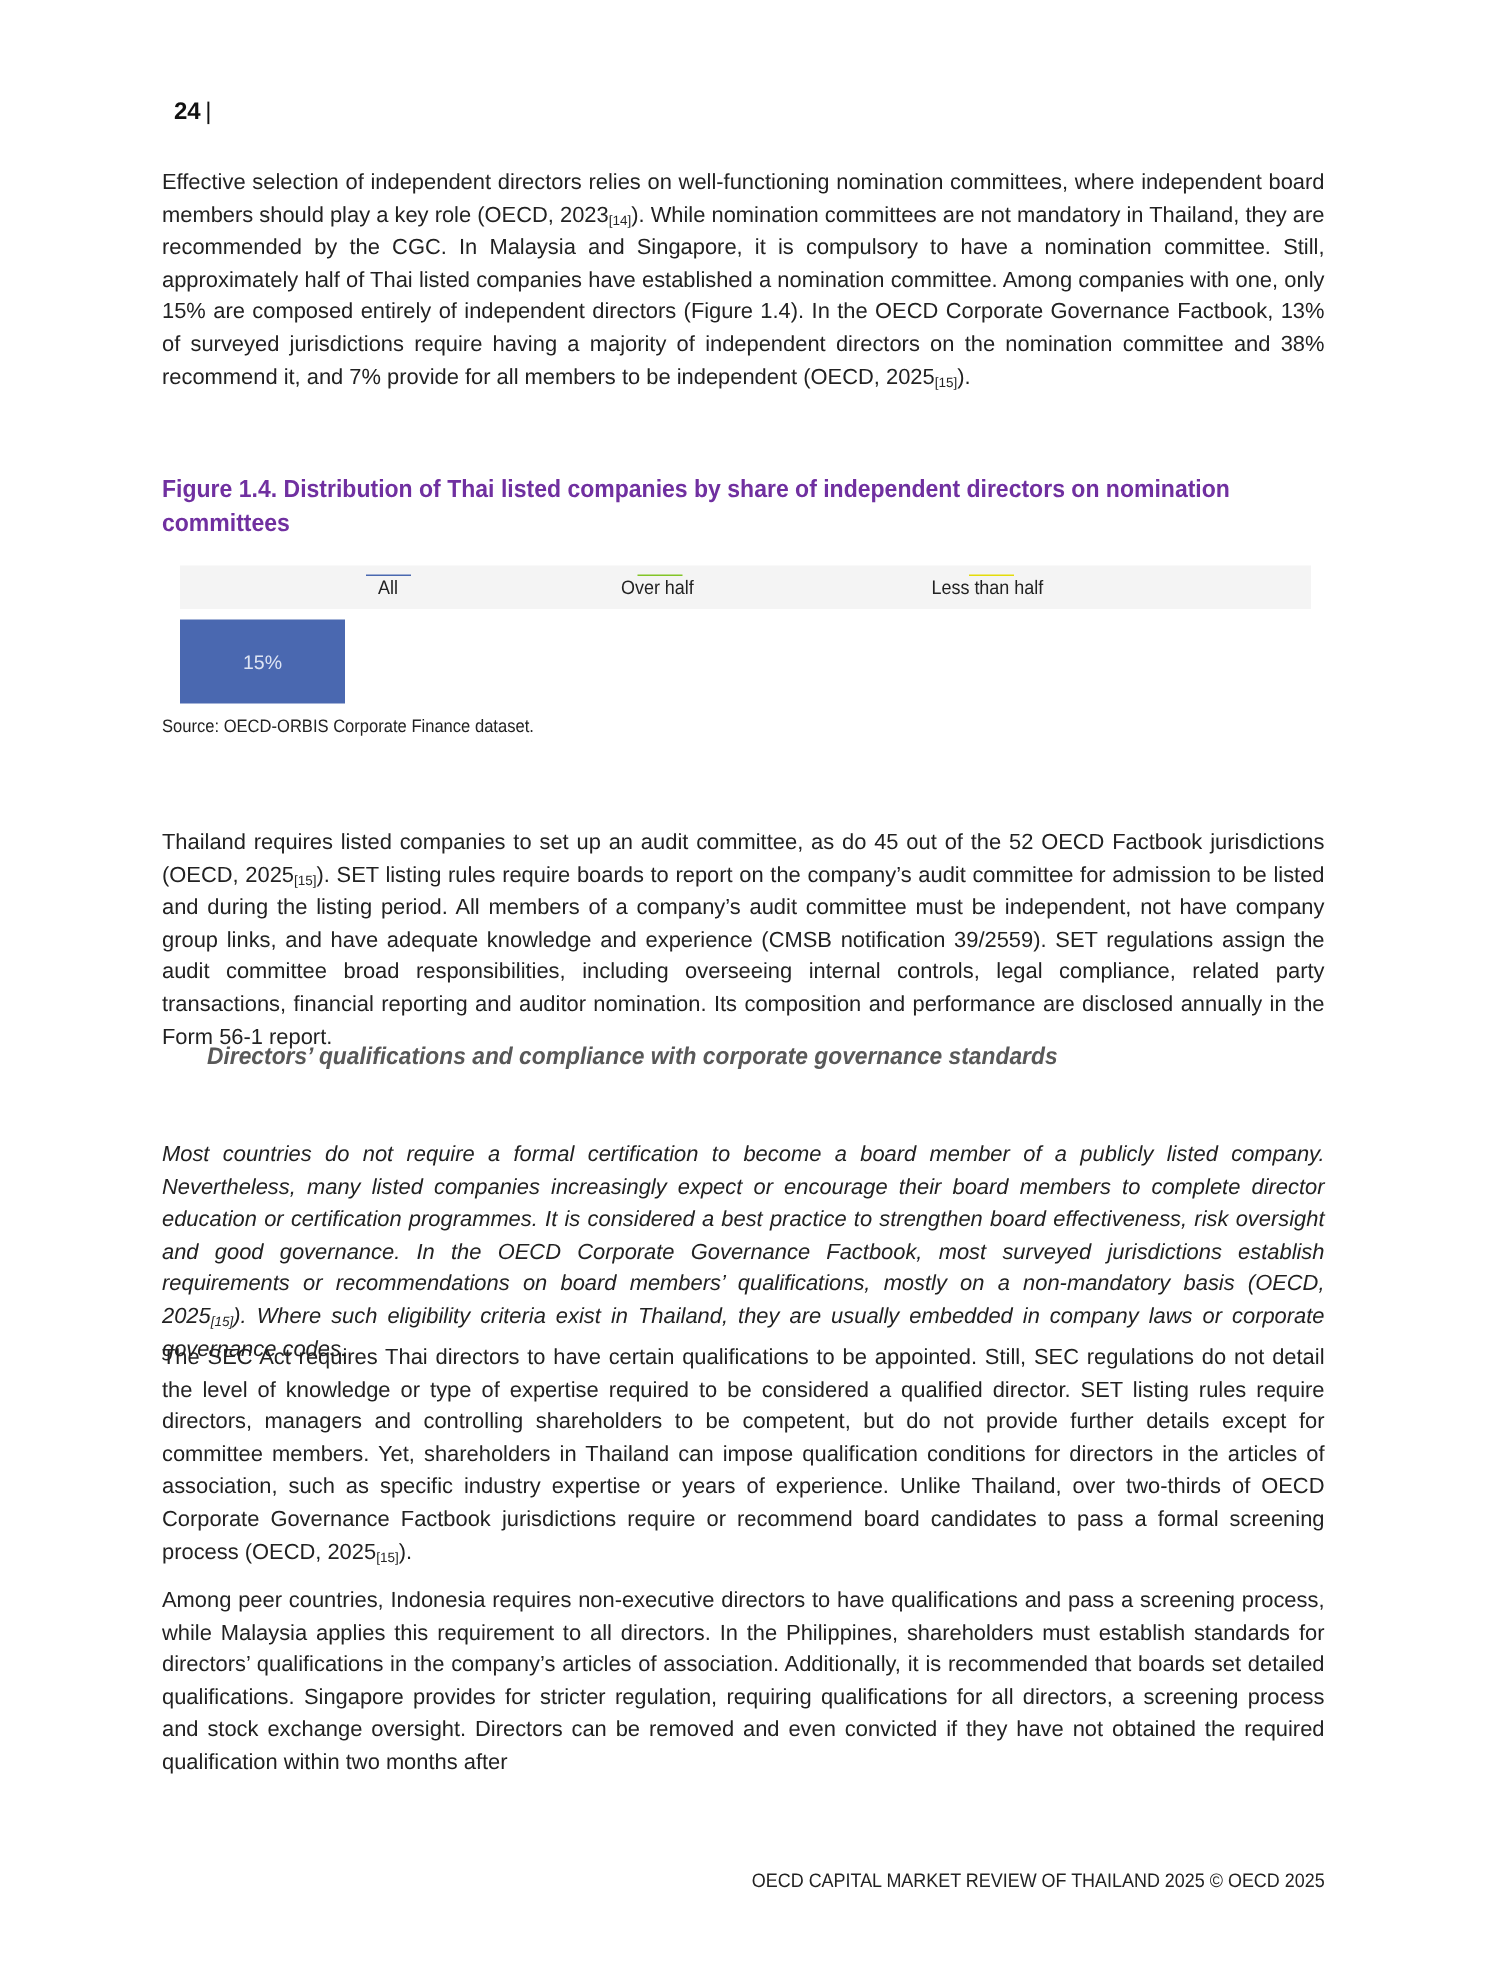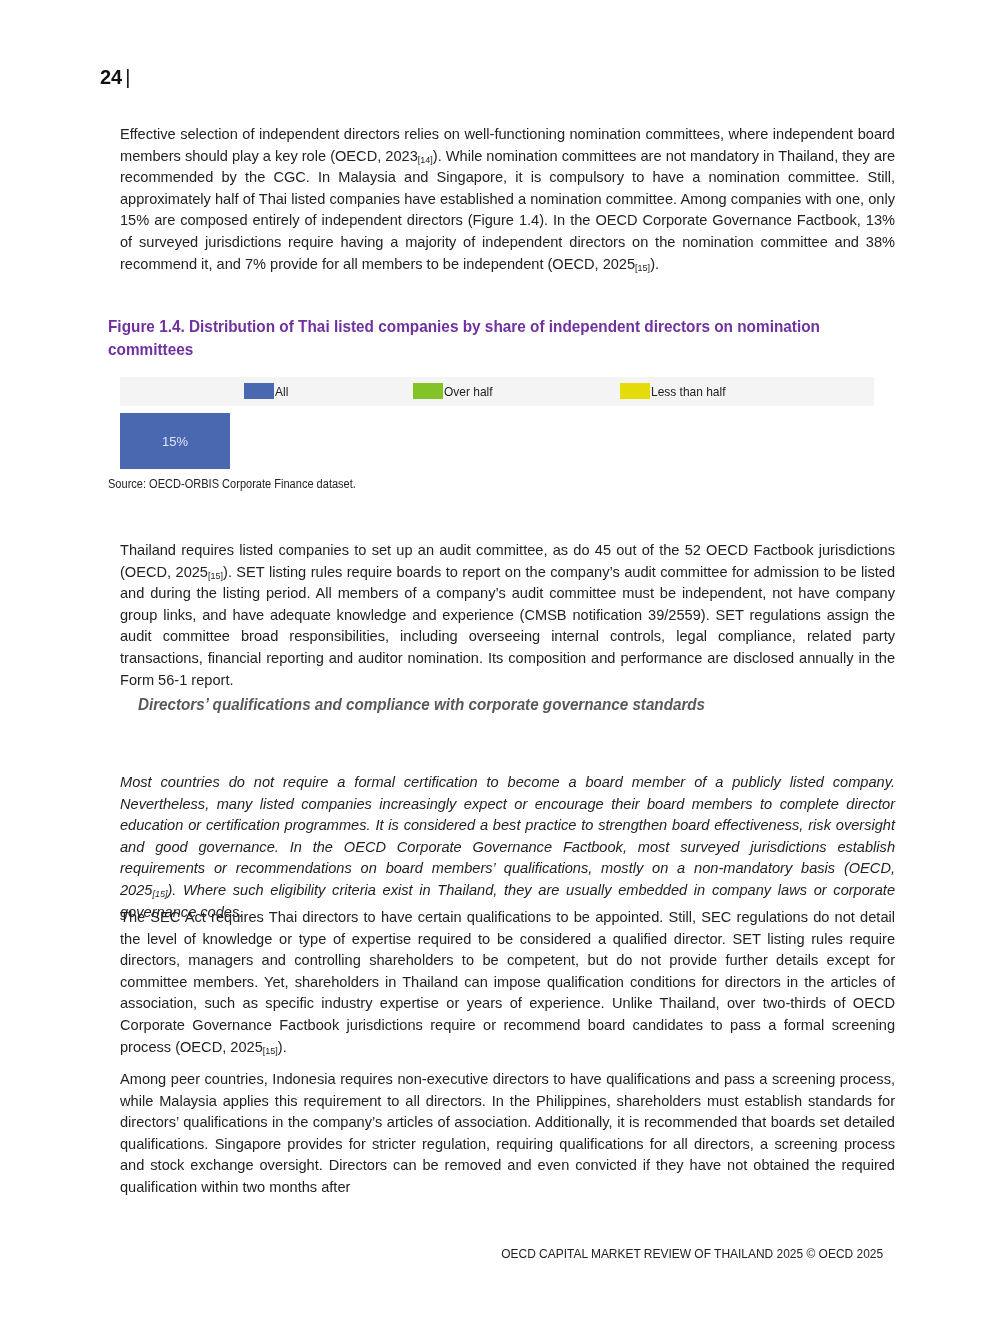--- a/index.html
+++ b/index.html
@@ -1,40 +1,40 @@
 <!DOCTYPE html>
 <html><head>
 <meta charset="utf-8">
 <style>
   html, body { margin: 0; padding: 0; background: #ffffff; }
   body {
     width: 992px; height: 1323px; position: relative; overflow: hidden;
     font-family: "Liberation Sans", sans-serif; color: #222;
   }
   .page-num {
-    position: absolute; left: 100px; top: 66px;
-    font-size: 20px; font-weight: bold; color: #111;
+    position: absolute; left: 116px; top: 66px;
+    font-size: 16px; font-weight: bold; color: #111;
   }
   .page-num .sep { font-weight: normal; margin-left: 3px; }
   .para {
     position: absolute; left: 108px; width: 775px;
     font-size: 14.6px; line-height: 21.6px; text-align: justify;
-    color: #222; margin: 12px;
+    color: #222; margin: 0;
   }
   .para sub { font-size: 9px; vertical-align: -2px; line-height: 0; }
   .fig-title {
     position: absolute; left: 108px; top: 315px; width: 775px;
     font-size: 16.5px; line-height: 23px; font-weight: bold;
     color: #7030a0; margin: 0; transform: scaleX(0.93); transform-origin: left;
   }
   .legend {
     position: absolute; left: 120px; top: 377px; width: 754px; height: 29px;
     background: #f4f4f4;
   }
-  .legend-item { position: absolute; top: 6px; height: 16px; display: flex; align-items: center; }
+  .legend-item { position: absolute; top: 6px; height: 16px; display: flex; align-items: center; flex-direction: column; }
   .legend-swatch { width: 30px; height: 16px; display: inline-block; }
   .legend-label { font-size: 13px; color: #222; margin-left: 1px; transform: scaleX(0.92); transform-origin: left; }
   .bar {
     position: absolute; left: 120px; top: 413px; width: 756px; height: 56px;
     display: flex;
   }
   .seg { height: 100%; display: flex; align-items: center; justify-content: center; font-size: 13px; }
   .source {
     position: absolute; left: 108px; top: 477px; font-size: 12px; color: #222;
     transform: scaleX(0.92); transform-origin: left;
@@ -76,21 +76,21 @@
     <span class="legend-label">Less than half</span>
   </div>
 </div>
 
 <div class="bar">
   <div class="seg" style="width:110px;background:#4a68b0;color:#dde4f4;">15%</div>
 </div>
 
 <div class="source">Source: OECD-ORBIS Corporate Finance dataset.</div>
 
-<p class="para" style="top:528px;">
+<p class="para" style="top:552px;">
   <span>Thailand requires listed companies to set up an audit committee, as do 45 out of the 52 OECD Factbook jurisdictions (OECD, 2025</span><sub>[15]</sub><span>). SET listing rules require boards to report on the company’s audit committee for admission to be listed and during the listing period. All members of a company’s audit committee must be independent, not have company group links, and have adequate knowledge and experience (CMSB notification 39/2559). SET regulations assign the audit committee broad responsibilities, including overseeing internal controls, legal compliance, related party transactions, financial reporting and auditor nomination. Its composition and performance are disclosed annually in the Form 56-1 report.</span>
 </p>
 
 <div class="subheading">Directors’ qualifications and compliance with corporate governance standards</div>
 
 <p class="para" style="top:760px;font-style:italic;">
   <span>Most countries do not require a formal certification to become a board member of a publicly listed company. Nevertheless, many listed companies increasingly expect or encourage their board members to complete director education or certification programmes. It is considered a best practice to strengthen board effectiveness, risk oversight and good governance. In the OECD Corporate Governance Factbook, most surveyed jurisdictions establish requirements or recommendations on board members’ qualifications, mostly on a non-mandatory basis (OECD, 2025</span><sub>[15]</sub><span>). Where such eligibility criteria exist in Thailand, they are usually embedded in company laws or corporate governance codes.</span>
 </p>
 
 <p class="para" style="top:895px;">

